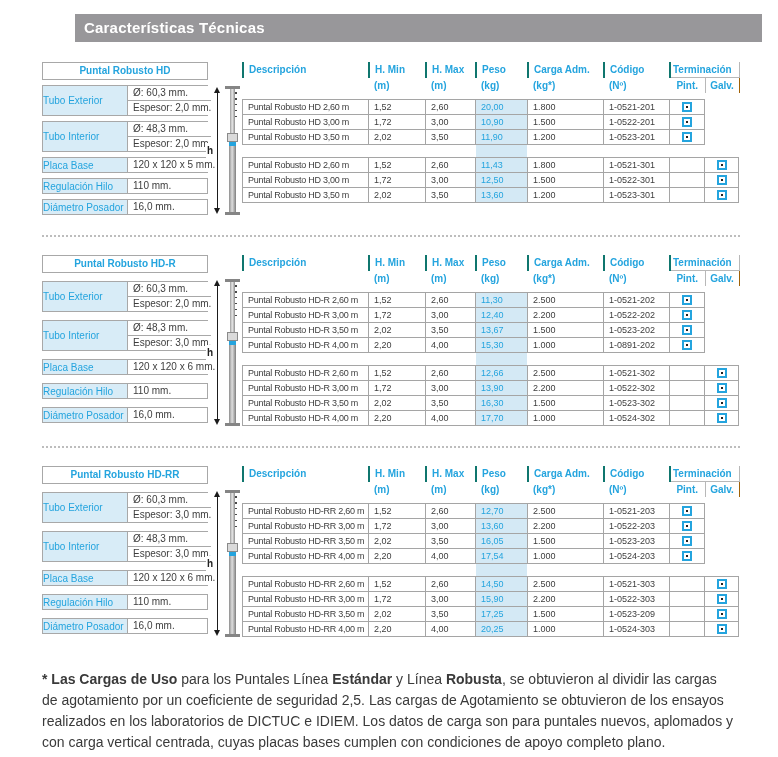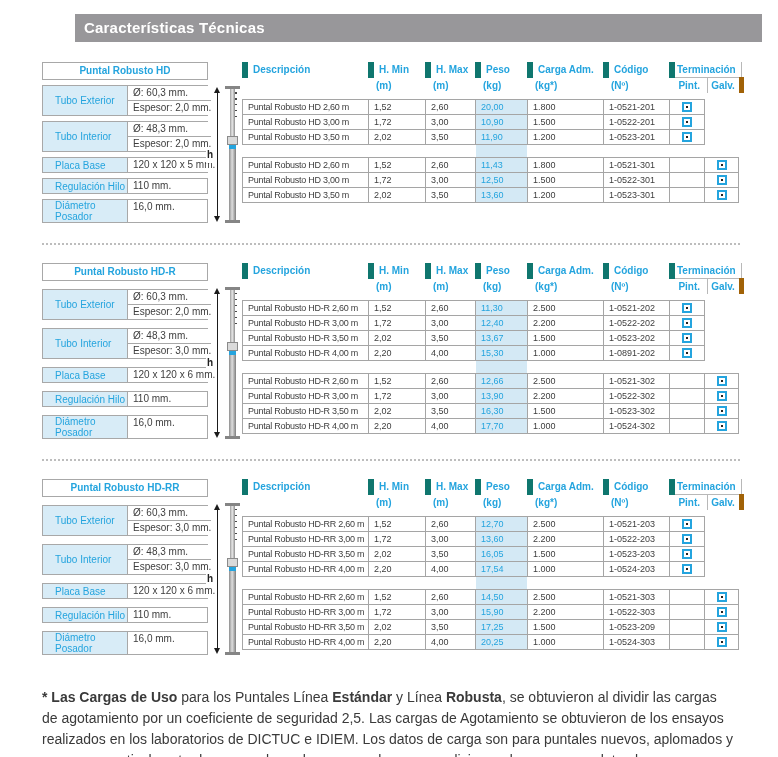--- a/index.html
+++ b/index.html
@@ -16,21 +16,21 @@
   #sections{margin-top:20px}
   .sep{border-top:2px dotted #bdbdbd;margin:20px 2px 18px 0;height:0}
   .sec{display:flex}
   
   .left{width:166px;flex:none;font-size:10px}
   .ltitle{height:16px;line-height:16px;border:1px solid var(--border);text-align:center;
     color:var(--accent);font-weight:bold;font-size:10px;background:#fff}
   .specbox{display:flex;border:1px solid var(--border);margin-top:5px}
   .tall .specbox{margin-top:8px}
   .slabel{width:84px;flex:none;background:var(--highlight);color:var(--accent);
-    display:flex;align-items:center;padding-left:12px;box-sizing:border-box;line-height:11px}
+    display:flex;align-items:center;padding-left:0;box-sizing:border-box;line-height:11px}
   .svals{flex:1;border-left:1px solid var(--border);background:#fff}
   .sval{height:14px;line-height:14px;padding-left:5px;white-space:nowrap}
   .sval + .sval{border-top:1px solid var(--border)}
   
   .diagram{width:34px;flex:none;position:relative;margin-top:24px}
   .harrow{position:absolute;left:9px;top:3px;bottom:3px;width:0;border-left:1px solid #1b1b1b}
   .ah{position:absolute;left:-4px;width:0;height:0;border-left:3.5px solid transparent;border-right:3.5px solid transparent}
   .ah.t{top:-2px;border-bottom:6px solid #1b1b1b}
   .ah.b{bottom:-2px;border-top:6px solid #1b1b1b}
   .hlab{position:absolute;left:-2px;top:50%;margin-top:-8px;font-size:10px;font-weight:bold;
@@ -43,25 +43,25 @@
   .collar{width:11px;height:9px;flex:none;background:#dadada;border:1px solid #8a8a8a;box-sizing:border-box}
   .band{width:7px;height:4px;flex:none;background:var(--accent)}
   .otube{width:7px;flex:1;background:linear-gradient(90deg,#8d8d8d,#dedede 45%,#7e7e7e)}
   .bplate{width:15px;height:3px;background:#858585;flex:none}
   
   .rtable{flex:1}
   .rtable table{border-collapse:collapse;table-layout:fixed;width:496px}
   .thead{margin-bottom:6px}
   .thead th{font-size:10px;color:var(--accent);font-weight:bold;text-align:left;
     padding:0 0 0 5px;height:15px;white-space:nowrap}
-  .thead tr:first-child th{border-left:6px solid #0f766e}
+  .thead tr:first-child th{border-left:2px solid #0f766e}
   .thead tr:first-child th:last-child{border-right:1px solid #b8b8b8}
   .thead .termh{border-bottom:1px solid #b8b8b8;padding-left:2px}
   .thead .pg{text-align:center;padding:0}
-  .thead .galvh{border-left:1px solid #b8b8b8;border-right:5px solid #a16207}
+  .thead .galvh{border-left:1px solid #b8b8b8;border-right:1px solid #a16207}
   .grp td{border:1px solid #a5a5a5;font-size:9px;height:14px;padding:0 0 0 5px;
     white-space:nowrap;overflow:hidden;color:#3d3d3d;background:#fff}
   .grp td.desc{letter-spacing:-0.25px}
   .grp td.peso{background:var(--peso_bg);color:var(--accent)}
   .grp td.term{padding:0;text-align:center}
   .grp td.nob{border:none;background:transparent}
   .tspacer{position:relative;height:12px;width:496px}
   .pstrip{position:absolute;top:0;bottom:0;background:var(--peso_bg)}
   .chk{display:inline-block;width:6px;height:6px;border:2px solid var(--accent);
     background:#fff;position:relative;vertical-align:middle}

